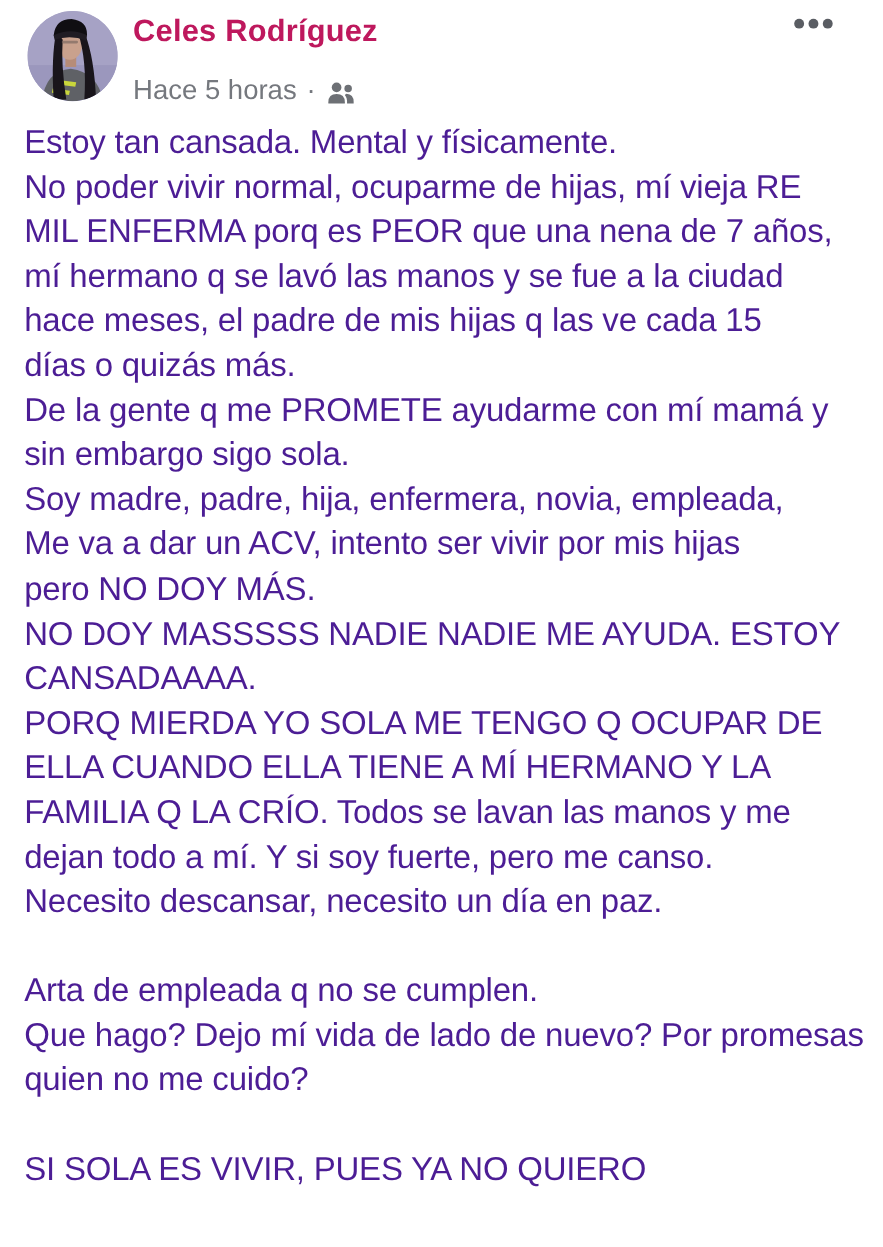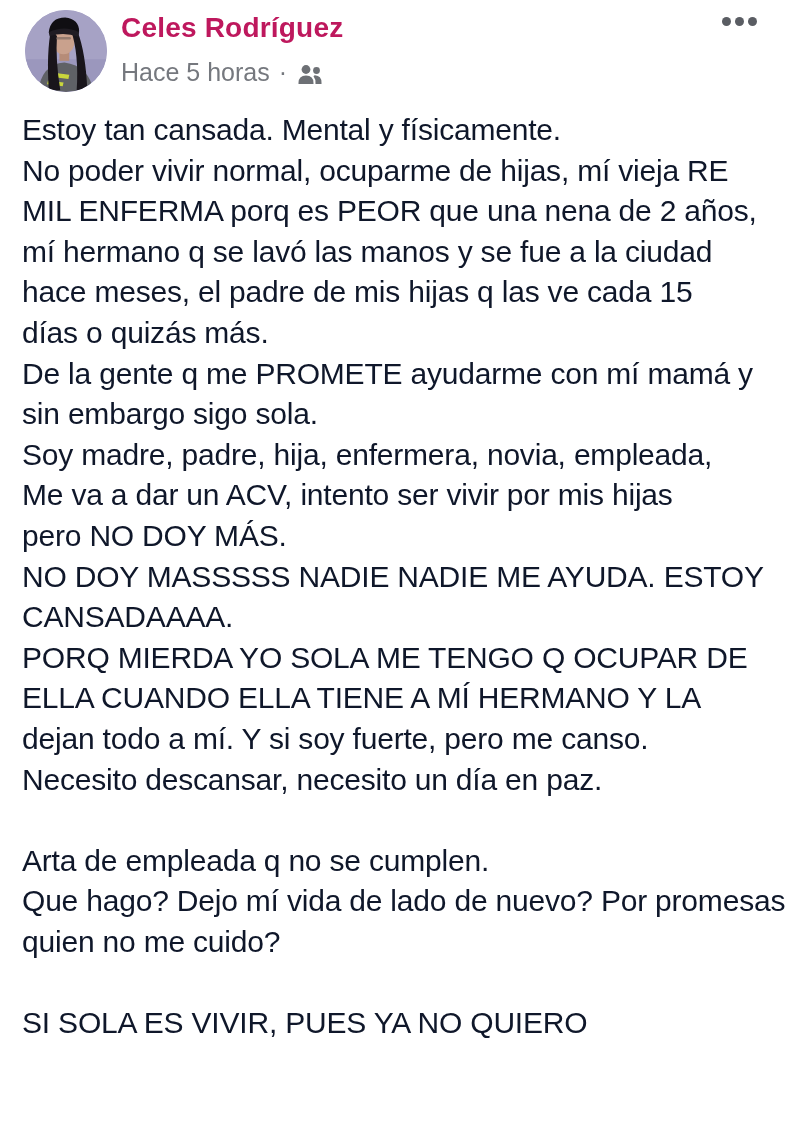--- a/index.html
+++ b/index.html
@@ -34,21 +34,21 @@
   .author-name {
     font-size: 28px;
     font-weight: 700;
     color: #be185d;
     letter-spacing: 0.2px;
     line-height: 36px;
   }
   .meta-row {
     display: flex;
     align-items: center;
-    margin-top: 11px;
+    margin-top: 21px;
     color: #75787e;
     font-size: 25px;
     line-height: 30px;
   }
   .meta-sep { margin: 0 9px; font-size: 25px; color: #75787e; }
   .friends-icon svg { display: block; width: 28px; height: 24px; fill: #6d7075; margin-top: 3px; }
 
   .menu-button {
     position: absolute;
     top: 13px; right: 42px;
@@ -63,21 +63,21 @@
   
   .post-body {
     padding: 14px 22px 0 22px;
     overflow: hidden;
   }
   .body-line {
     font-size: 30px;
     line-height: 40.6px;
     min-height: 40.6px;
     white-space: pre;
-    color: #0f172a;
+    color: #4c1d95;
     letter-spacing: -0.2px;
   }
 </style>
 </head>
 <body>
 
 <div class="post">
 
   <div class="post-header">
 
@@ -129,33 +129,34 @@
     <button class="menu-button" aria-label="options">
       <span class="menu-dot"></span>
       <span class="menu-dot"></span>
       <span class="menu-dot"></span>
     </button>
   </div>
 
   <div class="post-body">
       <div class="body-line">Estoy tan cansada. Mental y físicamente.</div>
       <div class="body-line">No poder vivir normal, ocuparme de hijas, mí vieja RE</div>
-      <div class="body-line">MIL ENFERMA porq es PEOR que una nena de 2 años,</div>
+      <div class="body-line">MIL ENFERMA porq es PEOR que una nena de 7 años,</div>
       <div class="body-line">mí hermano q se lavó las manos y se fue a la ciudad</div>
       <div class="body-line">hace meses, el padre de mis hijas q las ve cada 15</div>
       <div class="body-line">días o quizás más.</div>
       <div class="body-line">De la gente q me PROMETE ayudarme con mí mamá y</div>
       <div class="body-line">sin embargo sigo sola.</div>
       <div class="body-line">Soy madre, padre, hija, enfermera, novia, empleada,</div>
       <div class="body-line">Me va a dar un ACV, intento ser vivir por mis hijas</div>
       <div class="body-line">pero NO DOY MÁS.</div>
       <div class="body-line">NO DOY MASSSSS NADIE NADIE ME AYUDA. ESTOY</div>
       <div class="body-line">CANSADAAAA.</div>
       <div class="body-line">PORQ MIERDA YO SOLA ME TENGO Q OCUPAR DE</div>
       <div class="body-line">ELLA CUANDO ELLA TIENE A MÍ HERMANO Y LA</div>
+      <div class="body-line">FAMILIA Q LA CRÍO. Todos se lavan las manos y me</div>
       <div class="body-line">dejan todo a mí. Y si soy fuerte, pero me canso.</div>
       <div class="body-line">Necesito descansar, necesito un día en paz.</div>
       <div class="body-line">&nbsp;</div>
       <div class="body-line">Arta de empleada q no se cumplen.</div>
       <div class="body-line">Que hago? Dejo mí vida de lado de nuevo? Por promesas</div>
       <div class="body-line">quien no me cuido?</div>
       <div class="body-line">&nbsp;</div>
       <div class="body-line">SI SOLA ES VIVIR, PUES YA NO QUIERO</div>
     </div>
 

